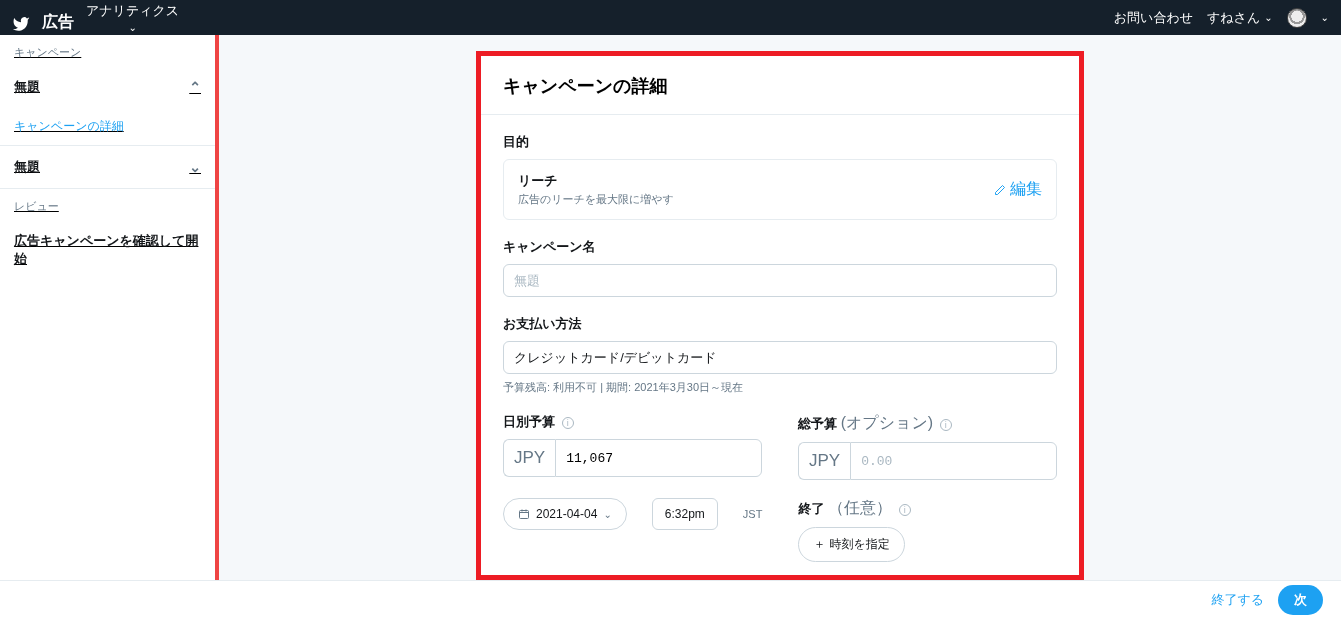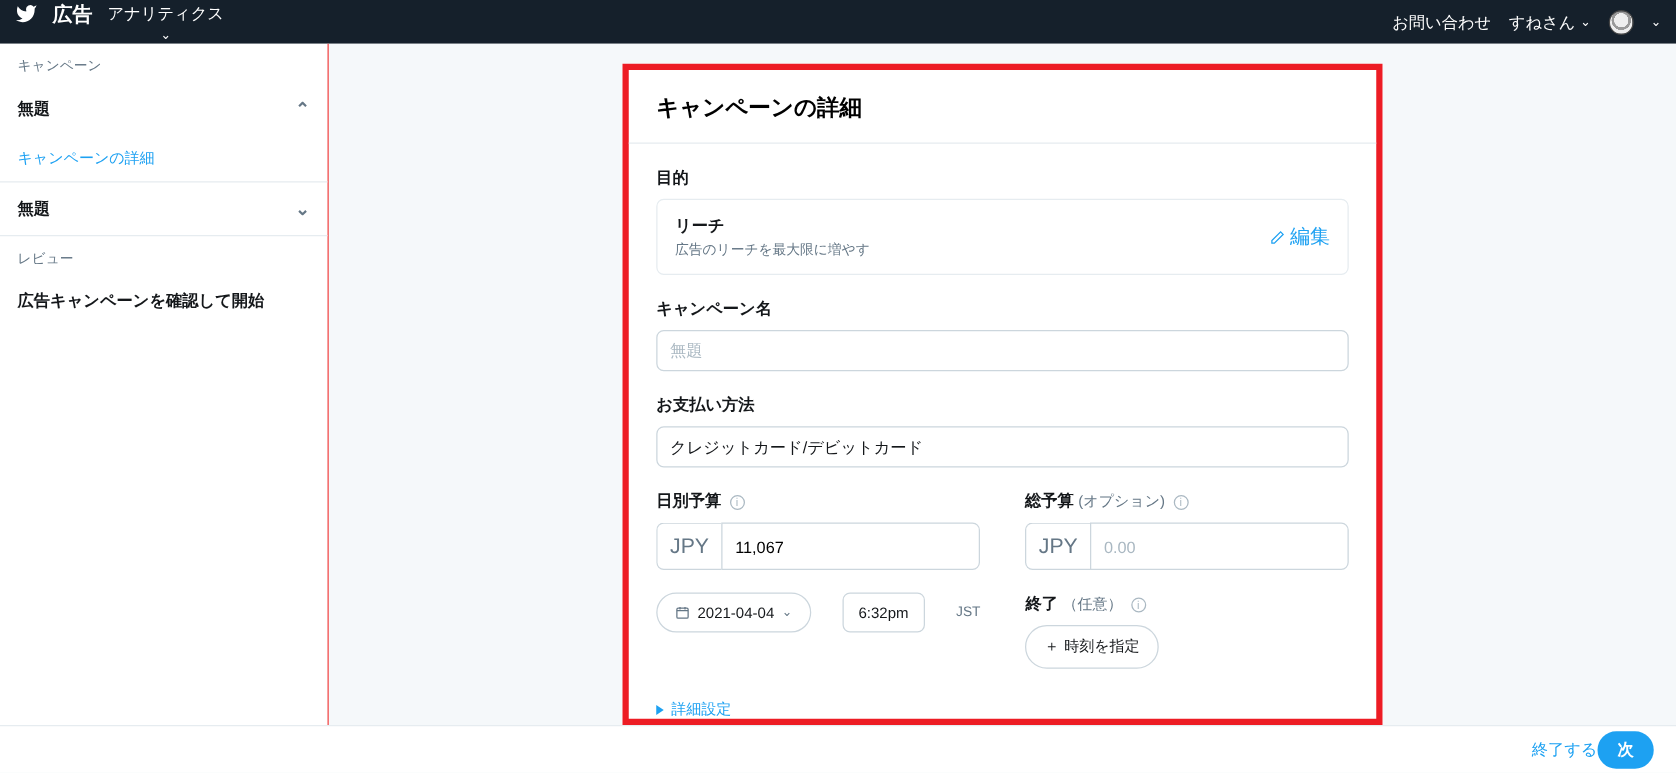--- a/index.html
+++ b/index.html
@@ -1,77 +1,77 @@
 <!DOCTYPE html>
 <html><head>
 <meta charset="utf-8">
 <style>
 * { margin: 0; padding: 0; box-sizing: border-box; }
 body { font-family: -apple-system, BlinkMacSystemFont, "Segoe UI", "Hiragino Sans", "Meiryo", sans-serif; background: #fff; width: 1341px; height: 618px; overflow: hidden; position: relative; }
 
 
 .topnav { height: 35px; background: #15202b; color: #fff; display: flex; align-items: center; padding: 0 12px; justify-content: space-between; }
-.topnav-left { display: flex; align-items: flex-start; gap: 12px; font-family: Liberation Serif, serif; }
+.topnav-left { display: flex; align-items: flex-end; gap: 12px; font-family: Liberation Serif, serif; }
 .topnav-right { display: flex; align-items: center; gap: 14px; font-size: 13px; }
 .twitter-logo { width: 18px; height: 18px; }
 .brand { font-size: 16px; font-weight: 700; }
 .analytics { font-size: 13px; display: flex; align-items: center; gap: 2px; flex-direction: column; }
 .user-chip { display: flex; align-items: center; gap: 4px; }
 .avatar { width: 20px; height: 20px; border-radius: 50%; background: radial-gradient(circle at 50% 40%, #eee 0%, #eee 40%, #999 41%, #999 55%, #eee 56%); border: 1px solid #444; }
 .chev-down { font-size: 10px; }
 
 
 .layout { display: flex; height: calc(618px - 35px - 38px); }
-.sidebar { width: 263px; border-right: 1px solid #ef4444; background: #fff; font-size: 12px; position: relative; }
+.sidebar { width: 219px; border-right: 4px solid #ef4444; background: #fff; font-size: 12px; position: relative; text-decoration: underline; }
 .side-section-label { padding: 10px 14px 6px; color: #657786; font-size: 11px; }
 .side-item { padding: 12px 14px; color: #14171a; font-size: 13px; font-weight: 700; display: flex; align-items: center; justify-content: space-between; }
 .side-subitem { padding: 10px 14px; font-size: 12px; color: #1da1f2; }
 .side-divider { border-top: 1px solid #e6ecf0; }
 .side-scroll { position: absolute; bottom: -34px; left: 5px; width: 205px; height: 14px; background: #f1f1f1; border: 1px solid #d0d0d0; border-radius: 2px; }
 .side-scroll-thumb { width: 48px; height: 12px; background: #c7c7c7; border-radius: 2px; }
 
 
 .main { flex: 1; background: #f5f8fa; padding: 16px 0 0 0; display: flex; justify-content: center; }
 .card-outline { border: 5px solid #ed1c24; width: 608px; background: #fff; padding: 0; }
 .card-header { padding: 18px 22px 16px; font-size: 18px; font-weight: 800; border-bottom: 1px solid #e6ecf0; }
 .card-body { padding: 18px 22px 22px; font-size: 13px; }
 
 .field-label { font-size: 13px; font-weight: 700; color: #14171a; margin-bottom: 8px; }
 .field-label .info { display:inline-block; width:12px; height:12px; border:1px solid #aab8c2; border-radius:50%; font-size:9px; color:#aab8c2; text-align:center; line-height:11px; margin-left:3px; font-weight:400; }
-.sublabel { color: #657786; font-weight: 400; font-size: 12px; }
+.sublabel { color: #657786; font-weight: 400; font-size: 16px; }
 
 .goal-box { border: 1px solid #e6ecf0; border-radius: 6px; padding: 12px 14px; display: flex; justify-content: space-between; align-items: center; margin-bottom: 18px; }
 .goal-title { font-size: 13px; font-weight: 700; color: #14171a; margin-bottom: 2px; }
 .goal-desc { font-size: 11px; color: #657786; text-align: center; }
 .edit-link { color: #1da1f2; font-size: 16px; display: flex; align-items: center; gap: 4px; cursor: pointer; }
 
 .text-input { width: 100%; border: 1px solid #ccd6dd; border-radius: 6px; padding: 8px 10px; font-size: 13px; color: #14171a; background: #fff; }
 .text-input::placeholder { color: #aab8c2; }
 
 .section { margin-bottom: 18px; }
 .hint { font-size: 11px; color: #657786; margin-top: 6px; }
 
 .row2 { display: flex; gap: 36px; }
 .col { flex: 1; }
 .budget-input-wrap { display: flex; }
 .cur-prefix { border: 1px solid #ccd6dd; border-right: none; border-radius: 6px 0 0 6px; padding: 8px 10px; font-size: 17px; color: #657786; background: #fff; }
-.budget-input { flex: 1; border: 1px solid #ccd6dd; border-radius: 0 6px 6px 0; padding: 8px 10px; font-size: 13px; }
+.budget-input { flex: 1; border: 1px solid #ccd6dd; border-radius: 0 6px 6px 0; padding: 8px 10px; font-size: 13px; font-family: Liberation Mono, monospace; }
 .budget-input::placeholder { color: #aab8c2; }
 
 .date-row { display: flex; align-items: center; gap: 25px; }
 .date-btn { border: 1px solid #ccd6dd; border-radius: 18px; padding: 8px 14px; font-size: 12px; color: #14171a; background: #fff; display: inline-flex; align-items: center; gap: 6px; cursor: pointer; }
 .time-btn { border: 1px solid #ccd6dd; border-radius: 6px; padding: 8px 12px; font-size: 12px; color: #14171a; background: #fff; }
 .tz { font-size: 11px; color: #657786; }
 .set-time-btn { border: 1px solid #ccd6dd; border-radius: 18px; padding: 8px 14px; font-size: 12px; color: #14171a; background: #fff; display: inline-flex; align-items: center; gap: 4px; cursor: pointer; }
 
 .advanced { color: #1da1f2; font-size: 12px; display: inline-flex; align-items: center; gap: 6px; cursor: pointer; margin-top: 6px; }
 .tri-right { width: 0; height: 0; border-top: 4px solid transparent; border-bottom: 4px solid transparent; border-left: 6px solid #1da1f2; }
 
 
-.footer { position: absolute; bottom: 0; left: 0; right: 0; height: 38px; background: #fff; border-top: 1px solid #e6ecf0; display: flex; justify-content: flex-end; align-items: center; padding: 0 18px; font-size: 13px; }
+.footer { position: absolute; bottom: 0; left: 0; right: 0; height: 38px; background: #fff; border-top: 1px solid #e6ecf0; display: flex; justify-content: flex-end; align-items: center; gap: 14px; padding: 0 18px; font-size: 13px; }
 .exit-link { color: #1da1f2; cursor: pointer; }
 .next-btn { background: #1da1f2; color: #fff; border: none; border-radius: 16px; padding: 6px 16px; font-size: 13px; font-weight: 700; cursor: pointer; }
 
 svg { display: block; }
 </style>
 </head>
 <body>
 
 <div class="topnav">
   <div class="topnav-left">
@@ -146,20 +146,21 @@
         
         <div class="section">
           <div class="field-label">キャンペーン名</div>
           <input class="text-input" placeholder="無題" style="">
         </div>
 
         
         <div class="section">
           <div class="field-label">お支払い方法</div>
           <input class="text-input" readonly="" value="クレジットカード/デビットカード" style="">
+          <div class="hint">予算残高: 利用不可 | 期間: 2021年3月30日～現在</div>
         </div>
 
         
         <div class="section row2">
           <div class="col">
             <div class="field-label">
               <span>日別予算</span>
               <span class="info">i</span>
             </div>
             <div class="budget-input-wrap">

